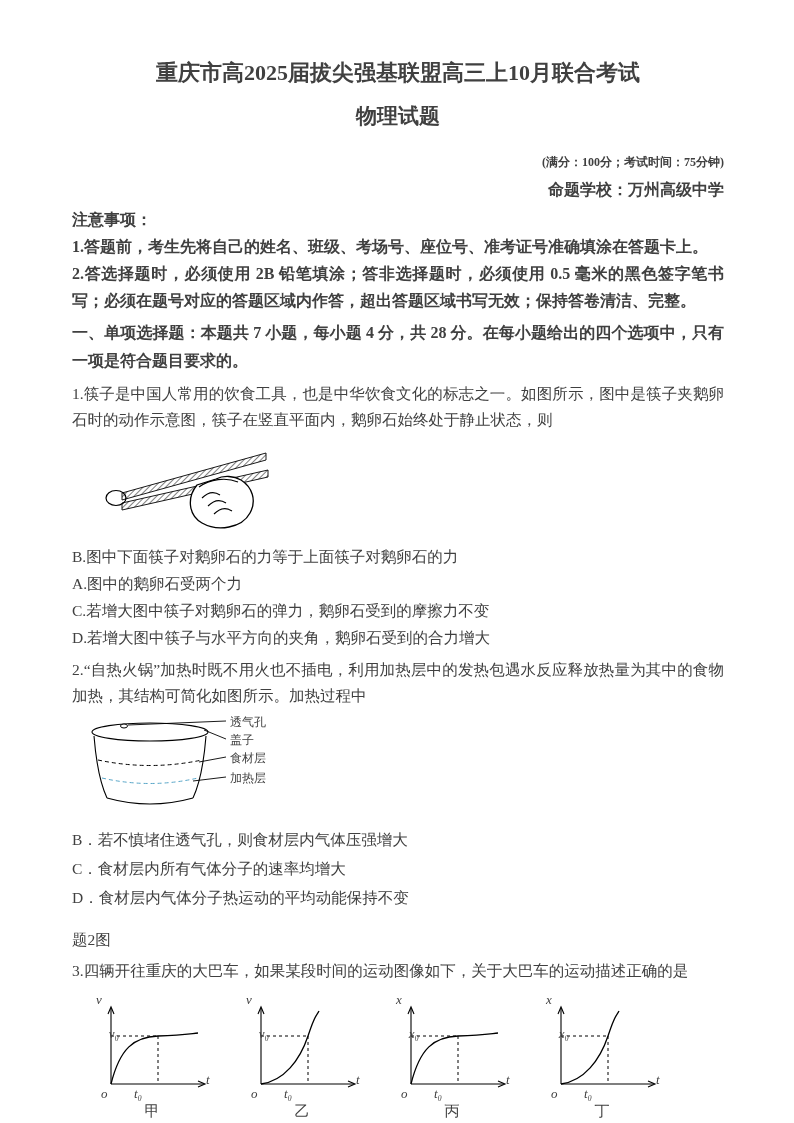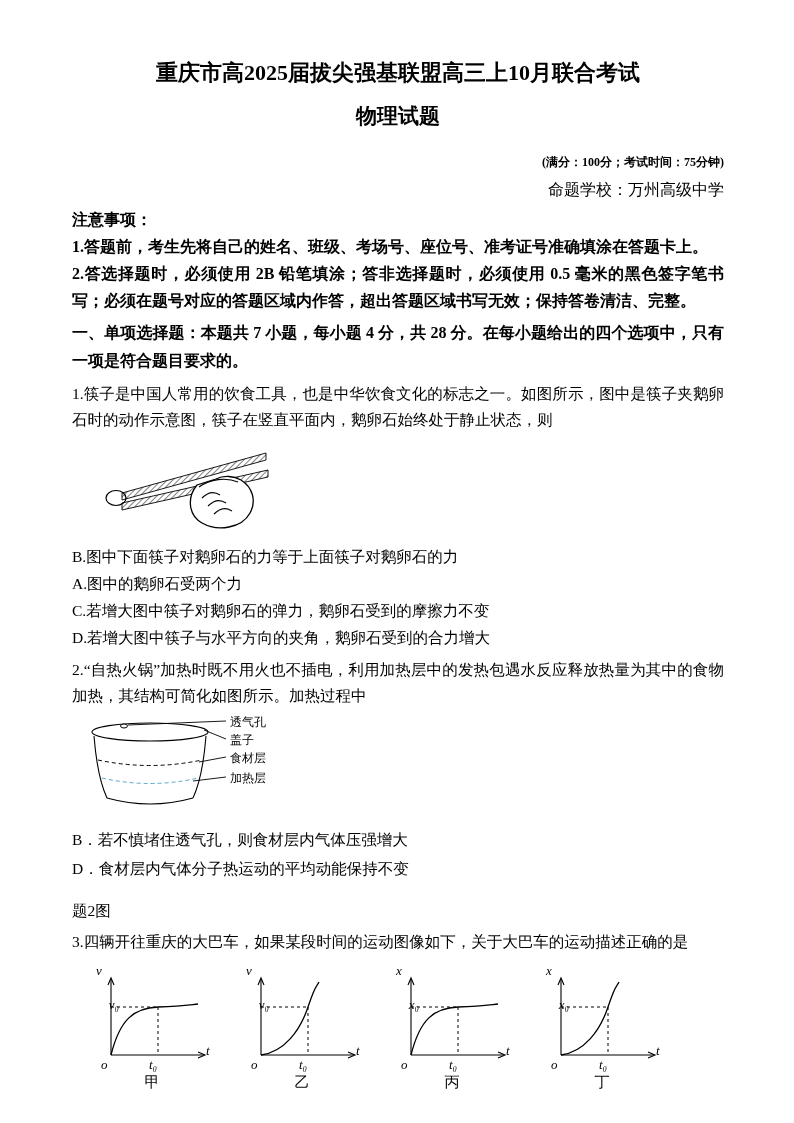--- a/index.html
+++ b/index.html
@@ -1,25 +1,25 @@
 <!DOCTYPE html>
 <html><head>
 <meta charset="utf-8">
 <style>
   html,body{margin:0;padding:0;background:#e8e8e8;}
   .page{
     position:relative;width:794px;height:1123px;margin:0 auto;background:#ffffff;
-    font-family:"Liberation Serif","DejaVu Serif",serif;color:#000000;overflow:hidden;
+    font-family:"Liberation Serif","DejaVu Serif",serif;color:#404040;overflow:hidden;
     box-sizing:border-box;
   }
   .content{padding:58px 70px 0 72px;}
   .title{margin:0;text-align:center;font-weight:bold;font-size:22px;line-height:30px;}
   .subtitle{margin:14px 0 0 0;text-align:center;font-weight:bold;font-size:21px;line-height:28px;}
   .meta{margin-top:20px;text-align:right;font-weight:bold;font-size:12px;line-height:24px;}
-  .school{margin-top:4px;text-align:right;font-weight:normal;font-size:16px;line-height:24px;}
+  .school{margin-top:4px;text-align:right;font-weight:bold;font-size:16px;line-height:24px;}
   .notes{margin-top:4px;}
   .notes-heading{font-weight:bold;font-size:16px;line-height:27px;}
   .note{font-weight:bold;font-size:16px;line-height:27px;text-align:justify;}
   .section-heading{margin-top:5px;font-weight:bold;font-size:16px;line-height:28px;text-align:justify;}
   .stem{margin-top:6px;font-size:15.5px;line-height:26px;text-align:justify;}
   .option{font-size:15.5px;line-height:27px;}
   .q2opt{line-height:29px;}
   .fig-caption{margin-top:16px;font-size:15.5px;line-height:24px;}
   .figure{position:relative;}
   .fig-chopsticks{width:200px;height:92px;margin:10px 0 8px 24px;}
@@ -28,21 +28,21 @@
     font-family:"Liberation Serif","DejaVu Serif",serif;}
   .hp-vent{top:-1px;} .hp-lid{top:17px;} .hp-food{top:35px;} .hp-heat{top:55px;}
   .graphs-row{display:flex;gap:18px;margin:10px 0 0 14px;}
   .graph{position:relative;width:132px;height:122px;}
   .gsvg{position:absolute;left:0;top:6px;}
   .gl{position:absolute;font-size:13px;font-style:italic;
     font-family:"Liberation Serif","DejaVu Serif",serif;}
   .gl-y{left:10px;top:-2px;}
   .gl-x{left:120px;top:78px;}
   .gl-ym{left:12px;top:32px;width:21px;text-align:right;}
-  .gl-xm{left:63px;top:92px;}
+  .gl-xm{left:48px;top:92px;}
   .gl-o{left:15px;top:92px;}
   .g-cap{position:absolute;left:0;top:108px;width:132px;text-align:center;
     font-size:15px;font-style:normal;}
   svg{display:block;}
 </style>
 </head>
 <body>
 
 <div class="page">
   <div class="content">
@@ -112,20 +112,21 @@
         <polyline points="127,47 154,42" fill="none" stroke="#000" stroke-width="0.9"></polyline>
         <polyline points="121,66 154,62" fill="none" stroke="#000" stroke-width="0.9"></polyline>
       </svg>
       <span class="hp-label hp-vent">透气孔</span>
       <span class="hp-label hp-lid">盖子</span>
       <span class="hp-label hp-food">食材层</span>
       <span class="hp-label hp-heat">加热层</span>
     </div>
 
     <div class="option q2opt">B．若不慎堵住透气孔，则食材层内气体压强增大</div>
+    <div class="option q2opt">C．食材层内所有气体分子的速率均增大</div>
     <div class="option q2opt">D．食材层内气体分子热运动的平均动能保持不变</div>
 
     <div class="fig-caption">题2图</div>
 
     <div class="stem">3.四辆开往重庆的大巴车，如果某段时间的运动图像如下，关于大巴车的运动描述正确的是</div>
 
     <div class="graphs-row">
 
       <div class="graph">
         <svg class="gsvg" width="130" height="100" viewBox="0 0 130 100">

